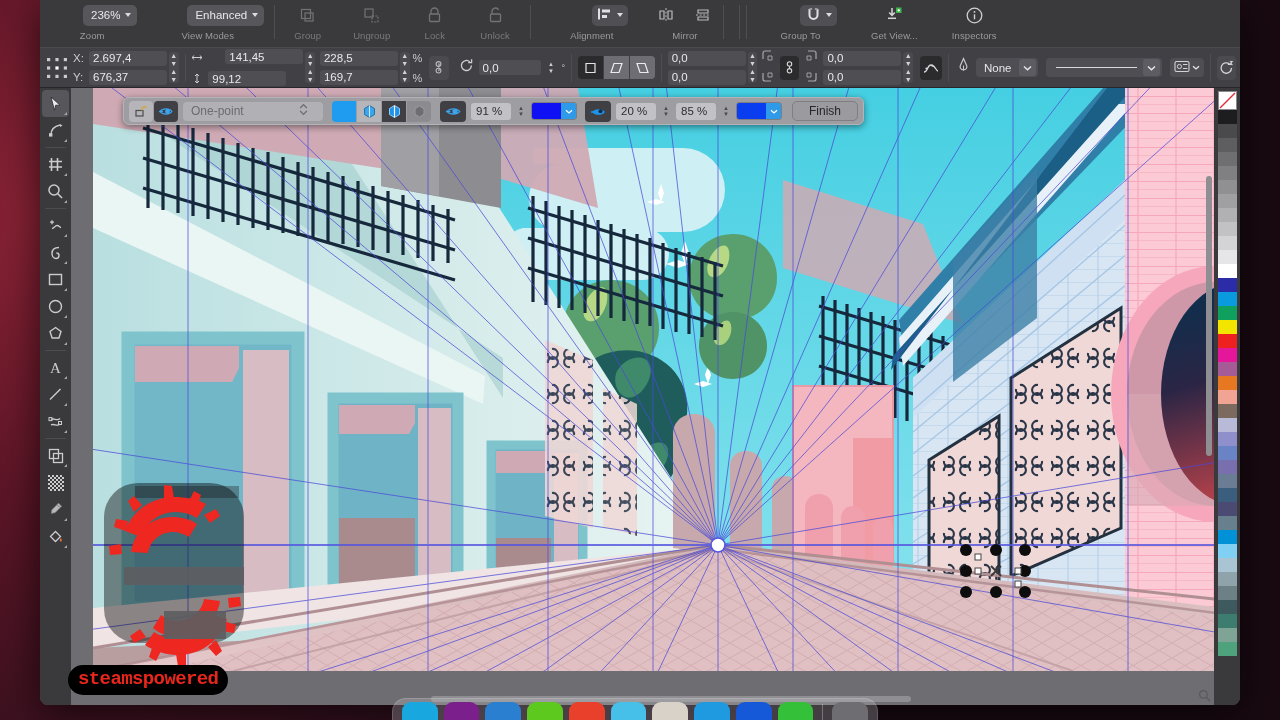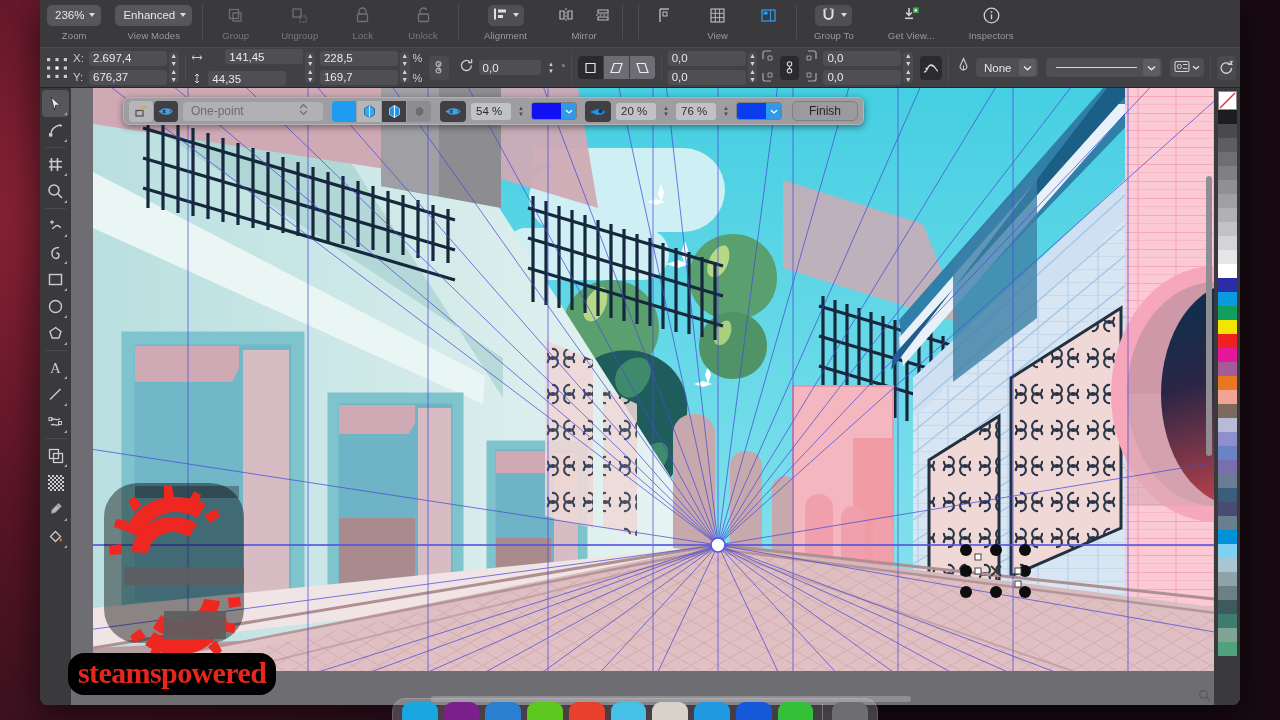--- a/index.html
+++ b/index.html
@@ -32,21 +32,21 @@
     padding-top:3px; position:relative;
   }
   .tgroup{ display:flex; flex-direction:column; align-items:center; justify-content:flex-start;
            padding:0 7px; position:relative; }
   .tgroup-row{ display:flex; align-items:center; gap:6px; height:24px; }
   .tg-label{ font-size:9.5px; color:#9a9a9f; margin-top:3px; letter-spacing:.1px; white-space:nowrap;}
   .tg-label.dim{ color:#7a7a7f; }
   .sep{ width:1px; height:34px; background:#4d4d52; margin:2px 3px 0; align-self:flex-start;}
   .pill{
     background:#56565b; border-radius:5px; height:21px; display:flex; align-items:center;
-    padding:0 6px 0 8px; color:#e8e8ea; font-size:11.5px; gap:5px; cursor:default;
+    padding:0 6px 0 8px; color:#e8e8ea; font-size:11.5px; gap:5px; cursor:default;margin-left:36px;
   }
   .pill.ghost{ background:#4f4f54; }
   .chev{ width:0;height:0;border-left:3.5px solid transparent;border-right:3.5px solid transparent;
          border-top:4.5px solid #dcdce0; }
   .ticon{ width:21px;height:21px; display:flex;align-items:center;justify-content:center;}
   .ticon svg{ display:block; }
   .ticon.dimmed{ opacity:.46; }
   
   .toolbar2{
     height:41px; background:#414145; display:flex; align-items:center; padding:0 4px;
@@ -122,22 +122,22 @@
            border:1px solid #7d7d82;}
   .pcolor .sw2{ flex:1; }
   .pcolor .ar{ width:15px;background:#2f9ae8;display:flex;align-items:center;justify-content:center;}
   .finish{ background:#9a9a9f;border:1px solid #7e7e83;border-radius:5px;height:20px;
            color:#262628;font-size:12px;display:flex;align-items:center;padding:0 16px;}
   
   #wm{ position:absolute; left:28px; top:483px; width:185px; height:212px; z-index:40;
        pointer-events:none;}
   #wm .badge{ position:absolute; left:0; bottom:0; background:#000; border-radius:16px;
               padding:3px 10px 5px; }
-  #wm .badge span{ color:#e8261c; font-size:30px; font-weight:bold; letter-spacing:-.6px;
-                   font-family:Liberation Serif, serif;}
+  #wm .badge span{ color:#e8261c; font-size:19px; font-weight:bold; letter-spacing:-.6px;
+                   font-family:Liberation Mono, monospace;}
   
   #dock{ position:absolute; left:392px; bottom:0; width:486px; height:22px;
          background:rgba(190,190,195,.30); border-radius:14px 14px 0 0;
          border:1px solid rgba(255,255,255,.16); border-bottom:none;
          display:flex; align-items:flex-end; gap:6px; padding:0 9px; }
   .dicon{ width:40px;height:18px;border-radius:9px 9px 0 0; }
   .dsep{ width:1px;height:16px;background:rgba(255,255,255,.28); margin:0 3px; }
 </style>
 </head>
 <body>
@@ -254,45 +254,20 @@
         </div>
       </div>
       <div class="tg-label">Mirror</div>
     </div>
 
     <div class="sep"></div>
 
 
     <div class="sep" style="margin-left:12px"></div>
 
-    <div class="tgroup" style="padding:0 14px">
-      <div class="tgroup-row" style="gap:30px">
-        <div class="ticon">
-          <svg width="17" height="17" viewBox="0 0 17 17">
-              <path d="M2 2v13" stroke="#c2c2c7" stroke-width="1.3"></path>
-              <path d="M2 2h9" stroke="#c2c2c7" stroke-width="1.3"></path>
-              <rect x="5" y="5" width="4" height="4" fill="none" stroke="#c2c2c7" stroke-width="1"></rect>
-            </svg>
-        </div>
-        <div class="ticon">
-          <svg width="17" height="17" viewBox="0 0 17 17">
-              <rect x="2" y="2" width="13" height="13" fill="none" stroke="#c2c2c7" stroke-width="1.1"></rect>
-              <path d="M6.3 2v13M10.6 2v13M2 6.3h13M2 10.6h13" stroke="#c2c2c7" stroke-width=".9"></path>
-            </svg>
-        </div>
-        <div class="ticon">
-          <svg width="17" height="17" viewBox="0 0 17 17">
-              <rect x="2" y="3" width="13" height="11" fill="none" stroke="#2f9ae8" stroke-width="1.3"></rect>
-              <rect x="3.6" y="4.6" width="4" height="3" fill="#2f9ae8"></rect>
-              <path d="M10.5 3v11" stroke="#2f9ae8" stroke-width="1.1"></path>
-            </svg>
-        </div>
-      </div>
-      <div class="tg-label">View</div>
-    </div>
 
     <div class="sep"></div>
 
     <div class="tgroup" style="padding:0 14px">
       <div class="tgroup-row">
         <div class="pill ghost" style="padding:0 5px 0 6px;">
           <span>
             <svg width="15" height="14" viewBox="0 0 15 14">
                 <path d="M3.5 2v6a4 4 0 0 0 8 0V2" fill="none" stroke="#e0e0e4" stroke-width="2"></path>
                 <path d="M3.5 2h2.6M8.9 2h2.6" stroke="#9b9ba0" stroke-width="2"></path>
@@ -373,21 +348,21 @@
       <div style="display:flex;align-items:center;gap:22px">
         <span><svg width="12" height="9" viewBox="0 0 12 9">
               <path d="M1 4.5h10M1 4.5l2.2-2M1 4.5l2.2 2M11 4.5l-2.2-2M11 4.5l-2.2 2" stroke="#cfcfd4" stroke-width="1" fill="none"></path>
             </svg></span>
         <div class="fld wide">141,45</div>
       </div>
       <div style="display:flex;align-items:center;gap:5px">
         <span><svg width="12" height="11" viewBox="0 0 12 11">
               <path d="M6 1v9M6 1L4 3M6 1l2 2M6 10l-2-2M6 10l2-2" stroke="#cfcfd4" stroke-width="1" fill="none"></path>
             </svg></span>
-        <div class="fld wide">44,35</div>
+        <div class="fld wide">99,12</div>
       </div>
     </div>
     <div class="stk" style="margin-left:2px">
         <i>▲</i>
         <i>▼</i>
         <i>▲</i>
         <i>▼</i>
       </div>
 
     <div style="display:flex;flex-direction:column;gap:4px;margin-left:5px">
@@ -1021,21 +996,21 @@
           </div>
         </div>
 
         <div class="pbtn on" style="margin-left:4px;width:26px">
           <svg width="17" height="13" viewBox="0 0 17 13">
               <path d="M2 6.5c2.8-3.6 10-3.6 12.8 0-2.8 3.6-10 3.6-12.8 0z" fill="none" stroke="#3ba5ee" stroke-width="1.2"></path>
               <circle cx="10" cy="6.5" r="2.6" fill="#3ba5ee"></circle>
               <path d="M1 6.5h4.4" stroke="#3ba5ee" stroke-width="1.5"></path>
             </svg>
         </div>
-        <div class="pnum">54 %</div>
+        <div class="pnum">91 %</div>
         <div class="pstep">
             <span>▲</span>
             <span>▼</span>
           </div>
 
         <div class="pcolor">
           <span class="sw2" id="gridSw" style="background: rgb(16, 16, 245);"></span>
           <span class="ar">
               <svg width="8" height="5" viewBox="0 0 8 5">
                 <path d="M1 1.2L4 3.9 7 1.2" fill="none" stroke="#fff" stroke-width="1.3"></path>
@@ -1048,21 +1023,21 @@
               <path d="M2 7c3-3.8 10-3.8 13 0-3 3.8-10 3.8-13 0z" fill="#1f93e8"></path>
               <circle cx="10.5" cy="6.2" r="2" fill="#0b2f4d"></circle>
               <path d="M1 7h4" stroke="#1f93e8" stroke-width="1.5"></path>
             </svg>
         </div>
         <div class="pnum">20 %</div>
         <div class="pstep">
             <span>▲</span>
             <span>▼</span>
           </div>
-        <div class="pnum">76 %</div>
+        <div class="pnum">85 %</div>
         <div class="pstep">
             <span>▲</span>
             <span>▼</span>
           </div>
 
         <div class="pcolor">
           <span class="sw2" id="planeSw" style="background: rgb(10, 60, 240);"></span>
           <span class="ar">
               <svg width="8" height="5" viewBox="0 0 8 5">
                 <path d="M1 1.2L4 3.9 7 1.2" fill="none" stroke="#fff" stroke-width="1.3"></path>

